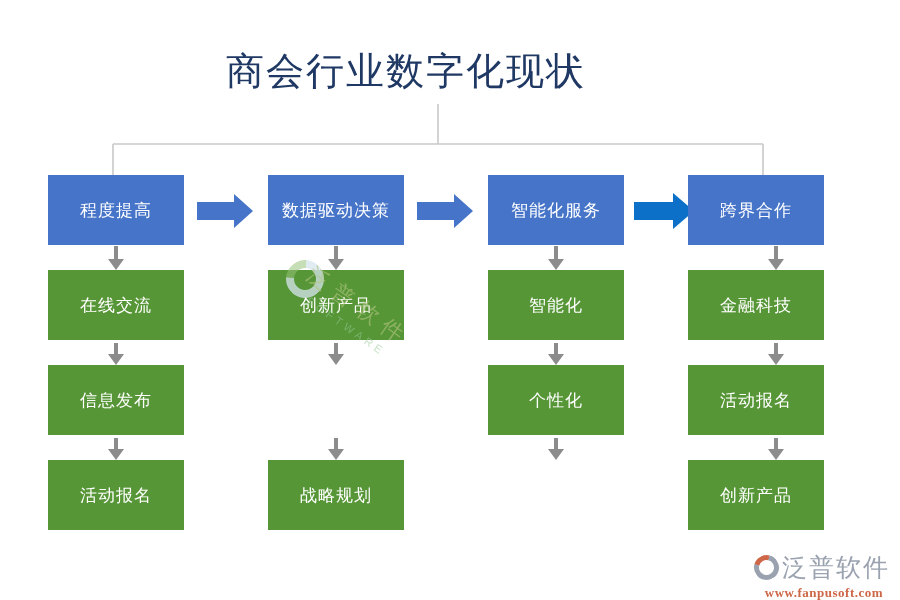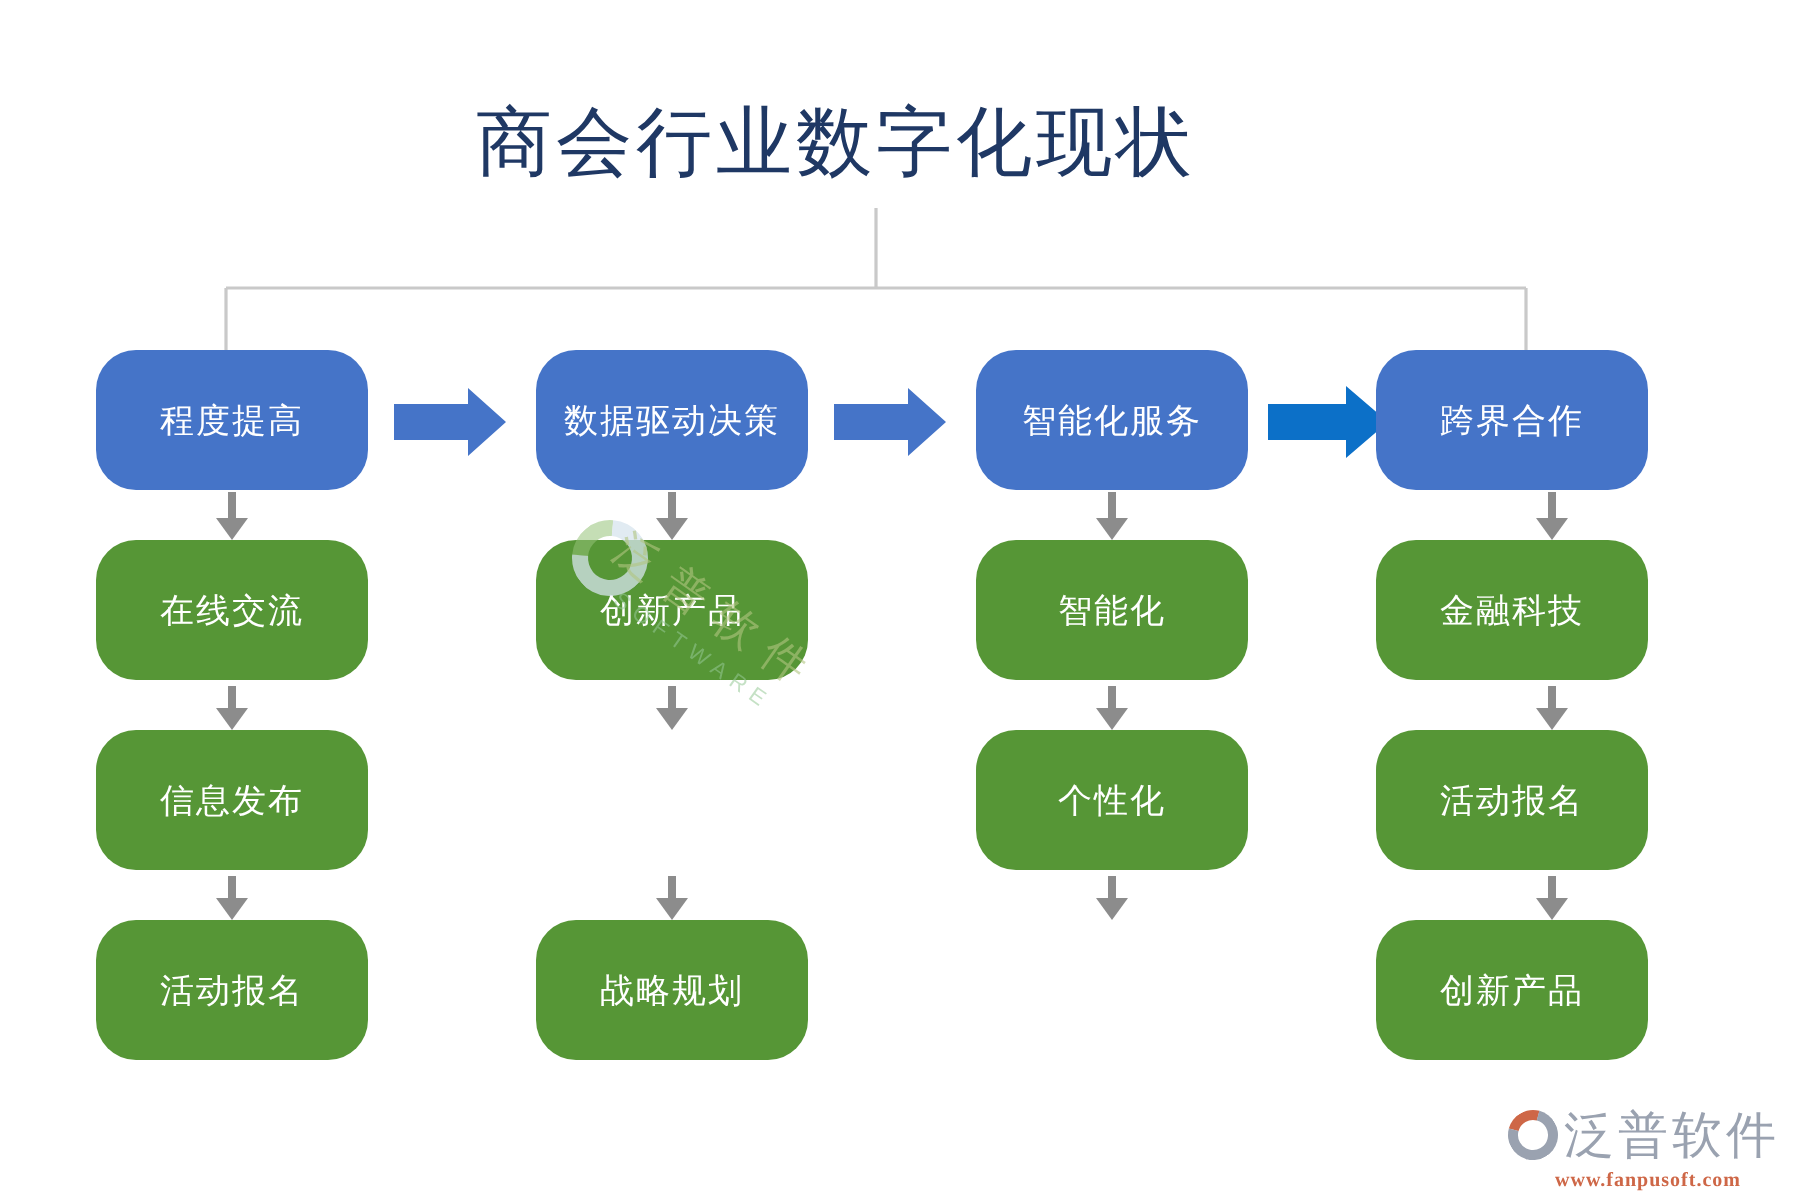--- a/index.html
+++ b/index.html
@@ -4,32 +4,31 @@
 <style>
   html,body{margin:0;padding:0;background:#fff;}
   .stage{
     position:relative;width:900px;height:600px;background:#ffffff;
     font-family:"Liberation Serif",serif;overflow:hidden;
   }
   .title{
     position:absolute;left:0;top:46px;width:812px;text-align:center;
     font-size:38px;font-weight:500;letter-spacing:2px;
     color:var(--title-navy,#1F3864);
-    padding-left:12px;
   }
   svg.layer{position:absolute;left:0;top:0;z-index:1;}
   .connector{stroke:var(--connector-gray,#C9C9C9);stroke-width:1.6;fill:none;}
   .blue-arrow{fill:var(--arrow-blue,#4574C8);}
   .blue-arrow.dark{fill:var(--arrow-blue-dark,#0C70C8);}
   .gray-stem{stroke:var(--arrow-gray,#8C8C8C);stroke-width:4;}
   .gray-head{fill:var(--arrow-gray,#8C8C8C);}
   .node{
     position:absolute;width:136px;height:70px;z-index:2;
     display:flex;align-items:center;justify-content:center;
-    color:#ffffff;font-size:17px;letter-spacing:1px;text-align:center;border-radius:20px;
+    color:#ffffff;font-size:17px;letter-spacing:1px;text-align:center;
   }
   .node.header{background:var(--header-blue,#4574C8);}
   .node.item{background:var(--item-green,#569636);}
   .c1{left:48px}.c2{left:268px}.c3{left:488px}.c4{left:688px}
   .rh{top:175px}.r1{top:270px}.r2{top:365px}.r3{top:460px}
   .watermark{
     position:absolute;left:276px;top:246px;width:150px;height:135px;
     z-index:3;pointer-events:none;
   }
   .wm-swirl{
@@ -47,21 +46,21 @@
     font-family:"Liberation Sans",sans-serif;margin-top:2px;margin-left:14px;}
   .footer-logo{position:absolute;left:754px;top:551px;z-index:2;width:140px;}
   .fl-row{display:flex;align-items:center;}
   .fl-icon{
     width:15px;height:15px;border:5px solid var(--logo-gray,#9AA2B0);
     border-top-color:var(--logo-orange,#CE6747);
     border-radius:50%;transform:rotate(-30deg);margin-right:3px;flex:none;
   }
   .fl-brand{font-size:25px;font-weight:500;color:var(--logo-gray,#9AA2B0);
     letter-spacing:2px;white-space:nowrap;}
-  .fl-url{font-size:10px;font-weight:bold;color:var(--logo-orange,#CE6747);
+  .fl-url{font-size:13px;font-weight:bold;color:var(--logo-orange,#CE6747);
     letter-spacing:0.5px;text-align:center;margin-top:1px;}
 </style>
 </head>
 <body>
 
 <div class="stage">
 
   <div class="title">商会行业数字化现状</div>
 
   <svg class="layer" width="900" height="600">

